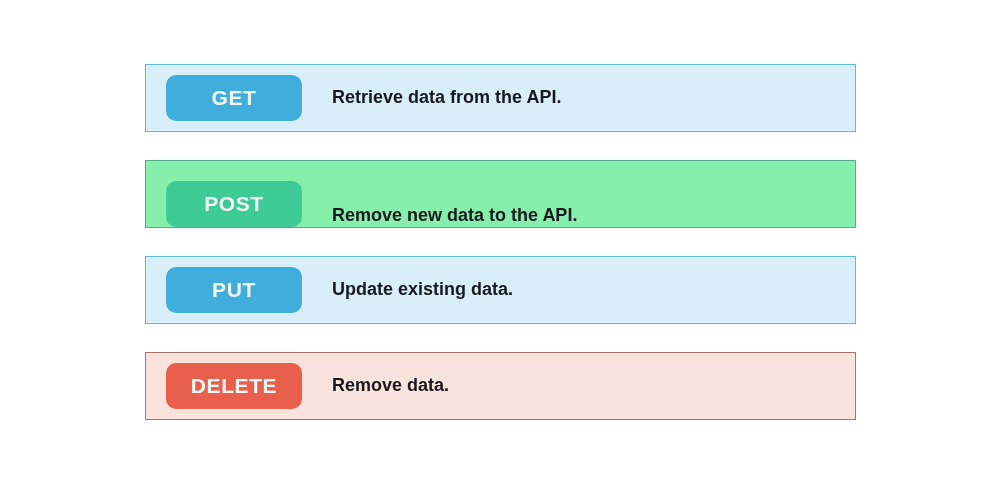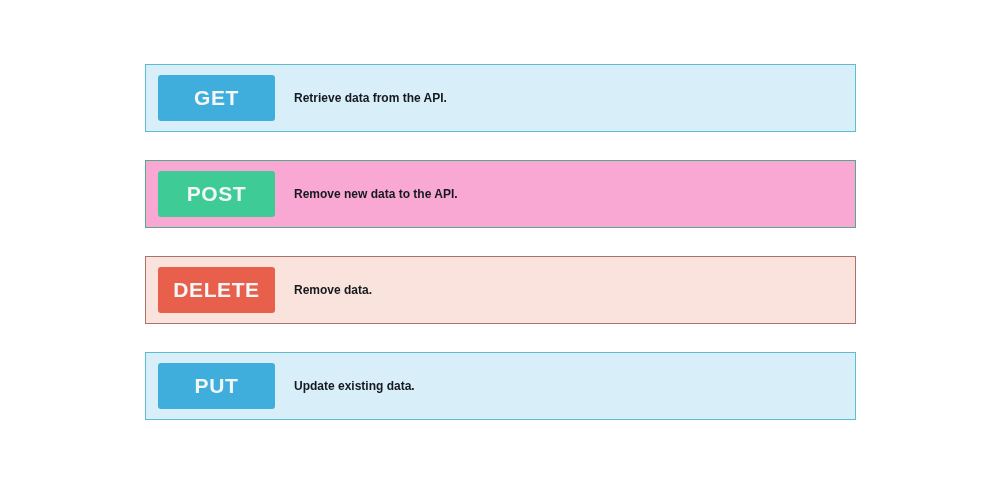--- a/index.html
+++ b/index.html
@@ -42,34 +42,35 @@
   .method-row:last-child {
     margin-bottom: 0;
   }
 
   .method-row.row-get,
   .method-row.row-put {
     background: #d8effa;
     border-color: #5cbcd0;
   }
   .method-row.row-post {
-    background: #f9a8d4;
+    background: #86efac;
     border-color: #53ab8b;
+    align-items: flex-end;
   }
   .method-row.row-delete {
     background: #fae2dd;
     border-color: #a9736c;
   }
 
   .method-badge {
     box-sizing: border-box;
-    width: 117px;
+    width: 136px;
     height: 46px;
-    margin-left: 12px;
-    border-radius: 3px;
+    margin-left: 20px;
+    border-radius: 10px;
     display: flex;
     align-items: center;
     justify-content: center;
     font-size: 21px;
     font-weight: bold;
     letter-spacing: 0.6px;
     color: #f4f7f7;
     flex: none;
     user-select: none;
   }
@@ -78,22 +79,22 @@
     background: #40aedc;
   }
   .badge-post {
     background: #3ecb96;
   }
   .badge-delete {
     background: #e8604c;
   }
 
   .method-desc {
-    margin-left: 19px;
-    font-size: 12px;
+    margin-left: 30px;
+    font-size: 18px;
     font-weight: bold;
     color: #16191d;
     line-height: 1.2;
     white-space: nowrap;
   }
 </style>
 </head>
 <body>
 
 <div id="canvas">
@@ -103,25 +104,25 @@
     <div class="method-row row-get">
       <div class="method-badge badge-get">GET</div>
       <div class="method-desc">Retrieve data from the API.</div>
     </div>
 
     <div class="method-row row-post">
       <div class="method-badge badge-post">POST</div>
       <div class="method-desc">Remove new data to the API.</div>
     </div>
 
+    <div class="method-row row-put">
+      <div class="method-badge badge-put">PUT</div>
+      <div class="method-desc">Update existing data.</div>
+    </div>
+
     <div class="method-row row-delete">
       <div class="method-badge badge-delete">DELETE</div>
       <div class="method-desc">Remove data.</div>
-    </div>
-
-    <div class="method-row row-put">
-      <div class="method-badge badge-put">PUT</div>
-      <div class="method-desc">Update existing data.</div>
     </div>
 
   </div>
 
 </div>
 
 </body></html>

